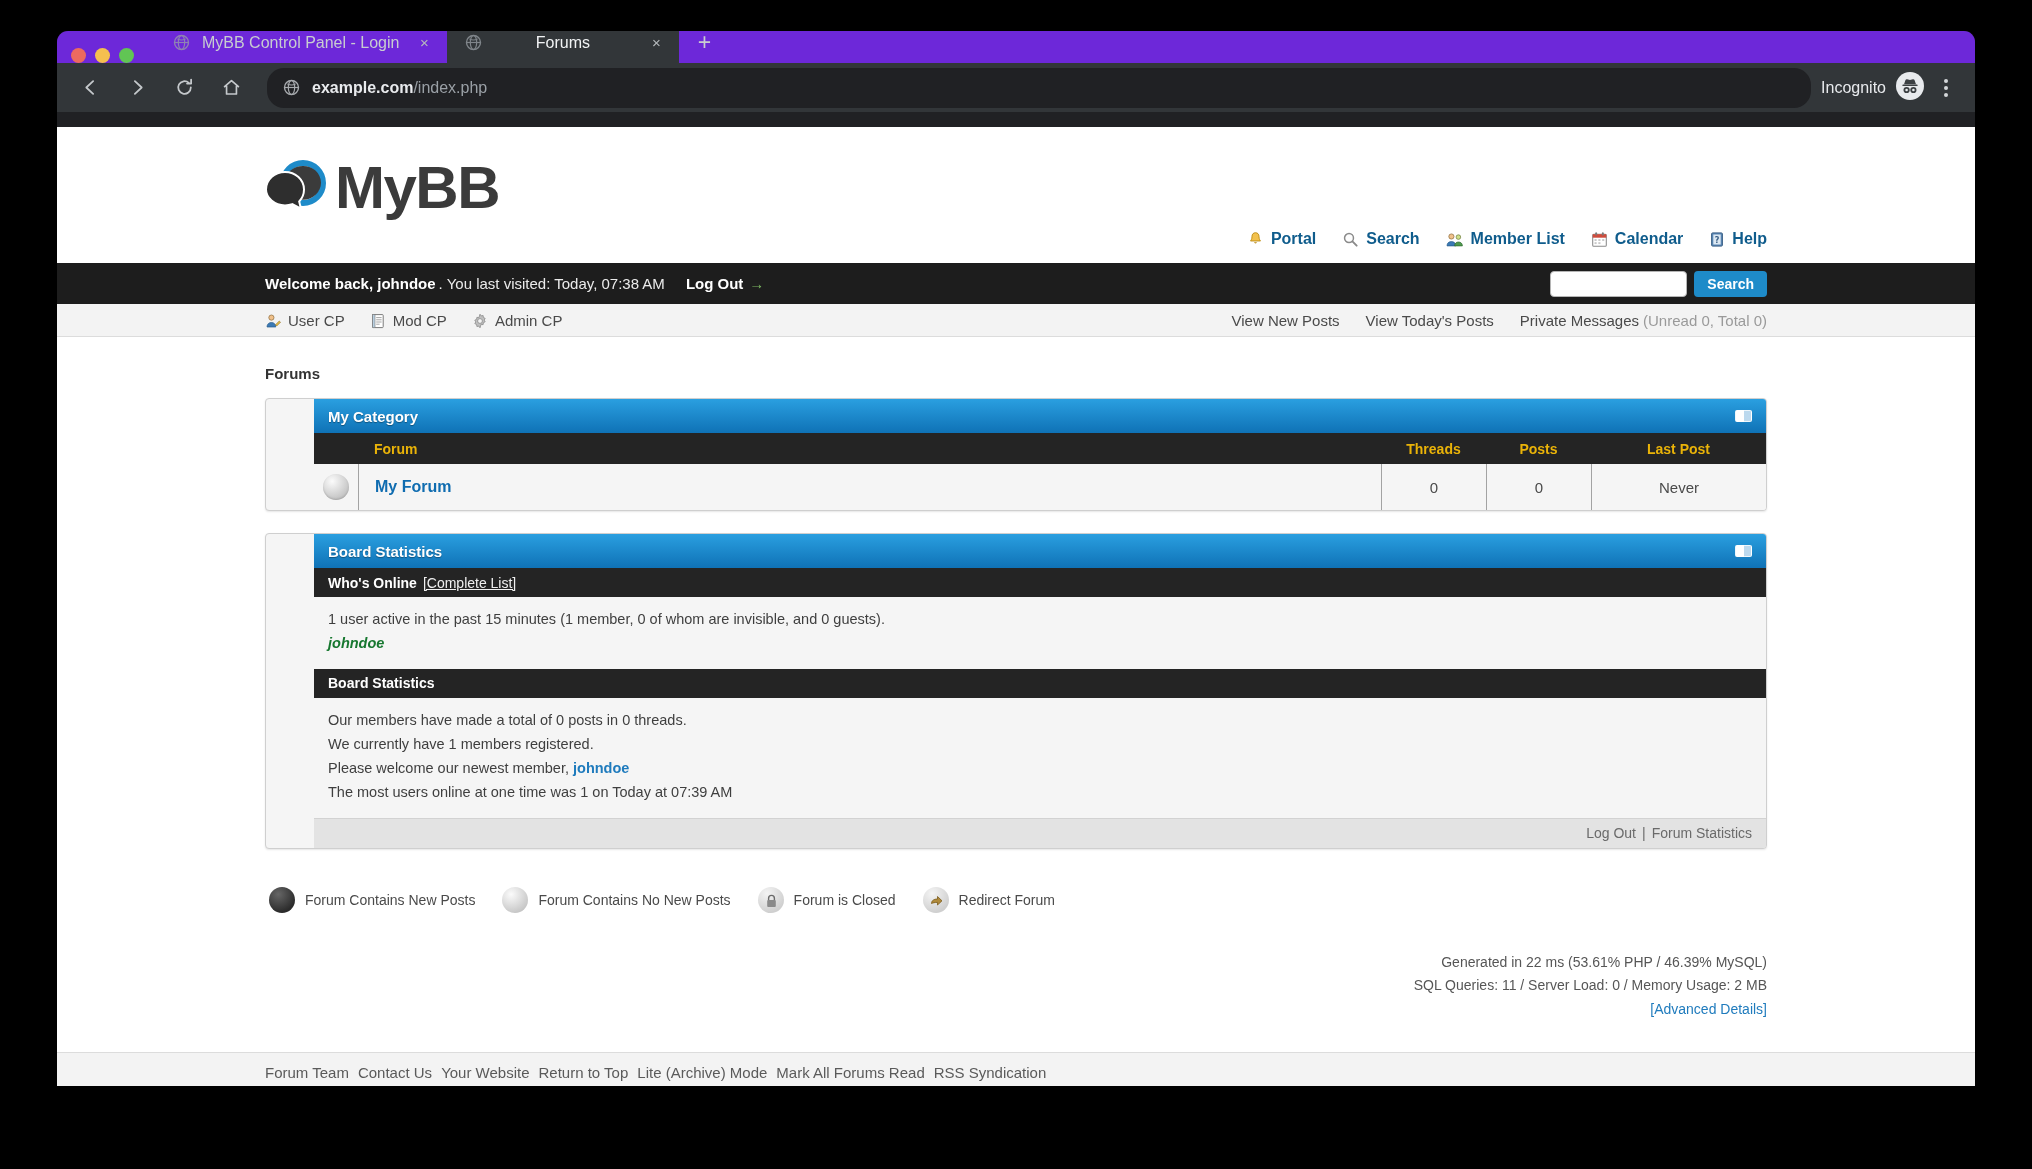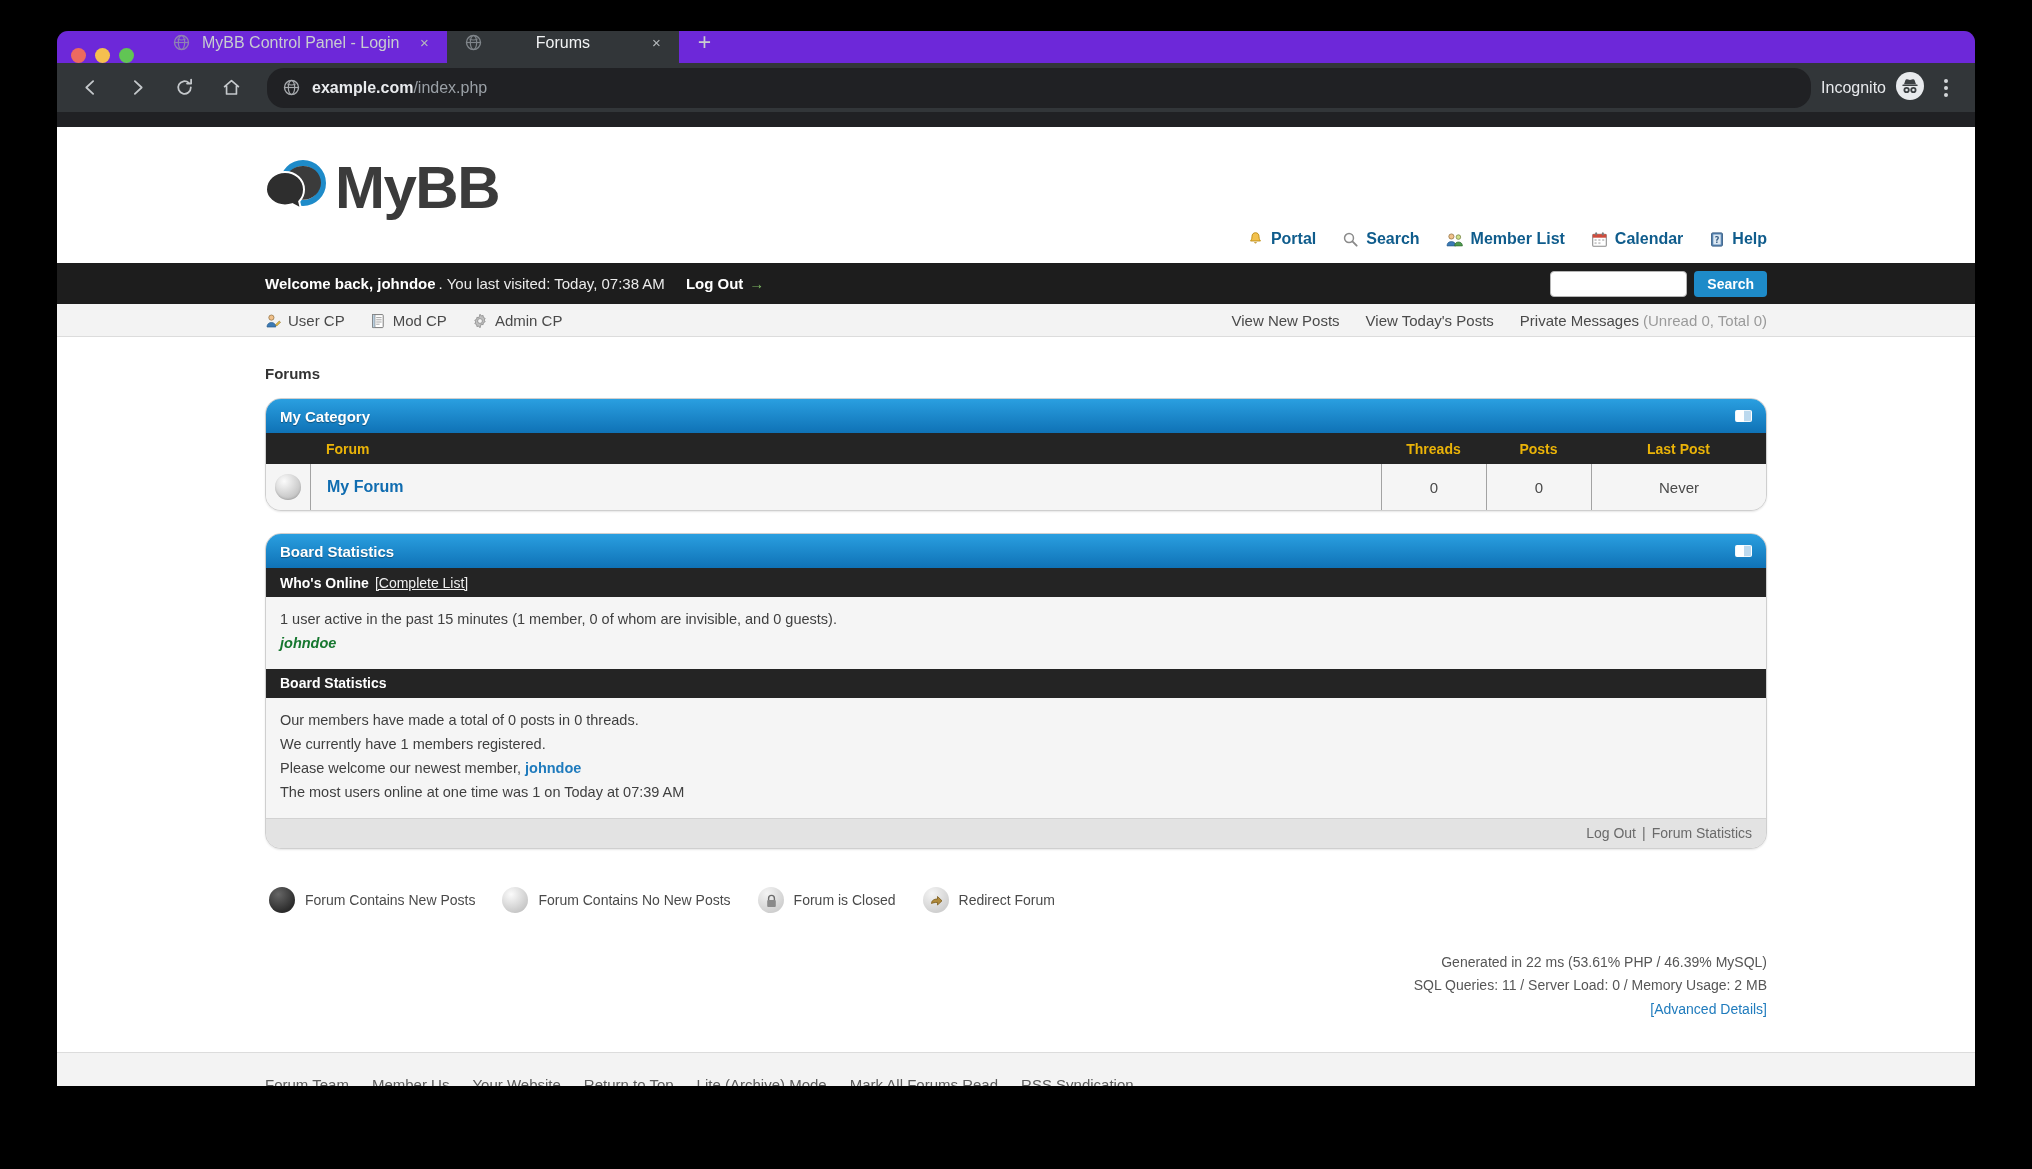--- a/index.html
+++ b/index.html
@@ -249,25 +249,26 @@
     padding: 28px 0 16px 0;
     font-size: 15px;
     font-weight: bold;
     color: #333;
   }
 
   
   .tbl {
     width: 1502px;
     border: 1px solid #cfcfcf;
-    border-radius: 16px;
+    border-radius: 4px;
     overflow: hidden;
     background: #f5f5f5;
     margin-bottom: 22px;
     box-shadow: 0 1px 2px rgba(0,0,0,.10);
+    padding-left: 48px;
   }
   .cat-head {
     height: 34px;
     background: linear-gradient(#2a9fe0, #0f72b6);
     color: #fff;
     display: flex; align-items: center; justify-content: space-between;
     padding: 0 14px;
     font-size: 15px;
     font-weight: bold;
     text-shadow: 0 1px 1px rgba(0,0,0,.35);
@@ -387,22 +388,22 @@
   .footer-links {
     margin-top: 30px;
     background: #f3f3f3;
     border-top: 1px solid #dcdcdc;
     border-bottom: 1px solid #dcdcdc;
     height: 40px;
   }
   .footer-links-inner {
     width: 1502px; margin: 0 auto;
     height: 40px;
-    display: flex; align-items: flex-end;
-    gap: 23px;
+    display: flex; align-items: center;
+    gap: 9px;
     font-size: 15px;
   }
   .footer-links a { color: #5a5a5a; text-decoration: none; }
 </style>
 </head>
 <body>
 
 <div class="browser">
 
   <div class="tabstrip">
@@ -731,21 +732,21 @@
       <div class="genstats">
         <div>Generated in 22 ms (53.61% PHP / 46.39% MySQL)</div>
         <div>SQL Queries: 11 / Server Load: 0 / Memory Usage: 2 MB</div>
         <div><a href="#">[Advanced Details]</a></div>
       </div>
     </div>
 
     <div class="footer-links">
       <div class="footer-links-inner">
         <a href="#">Forum Team</a>
-        <a href="#">Member Us</a>
+        <a href="#">Contact Us</a>
         <a href="#">Your Website</a>
         <a href="#">Return to Top</a>
         <a href="#">Lite (Archive) Mode</a>
         <a href="#">Mark All Forums Read</a>
         <a href="#">RSS Syndication</a>
       </div>
     </div>
 
   </div>
 </div>

